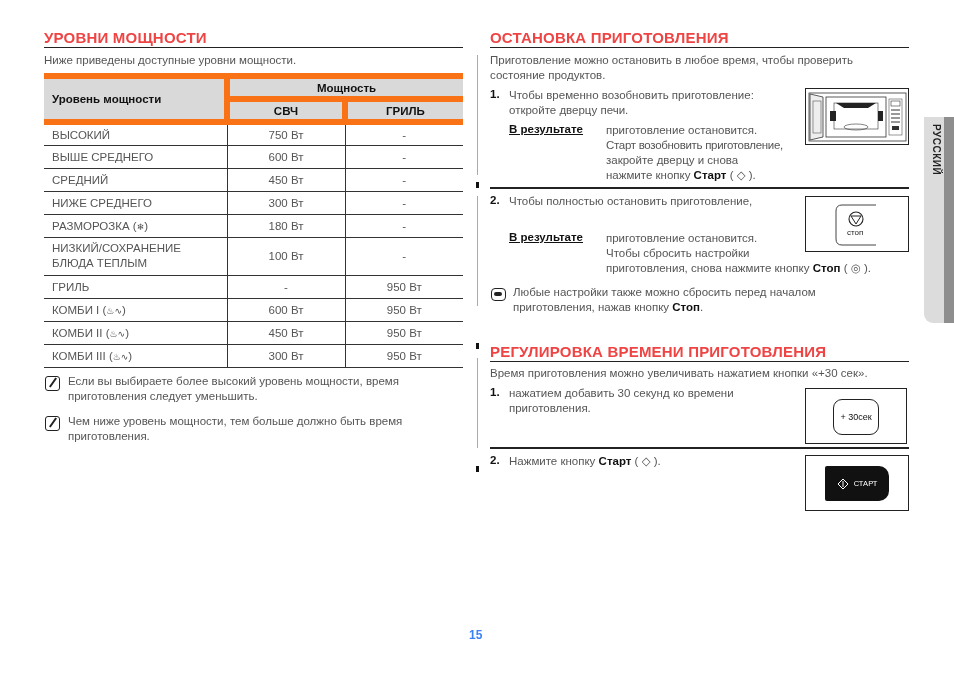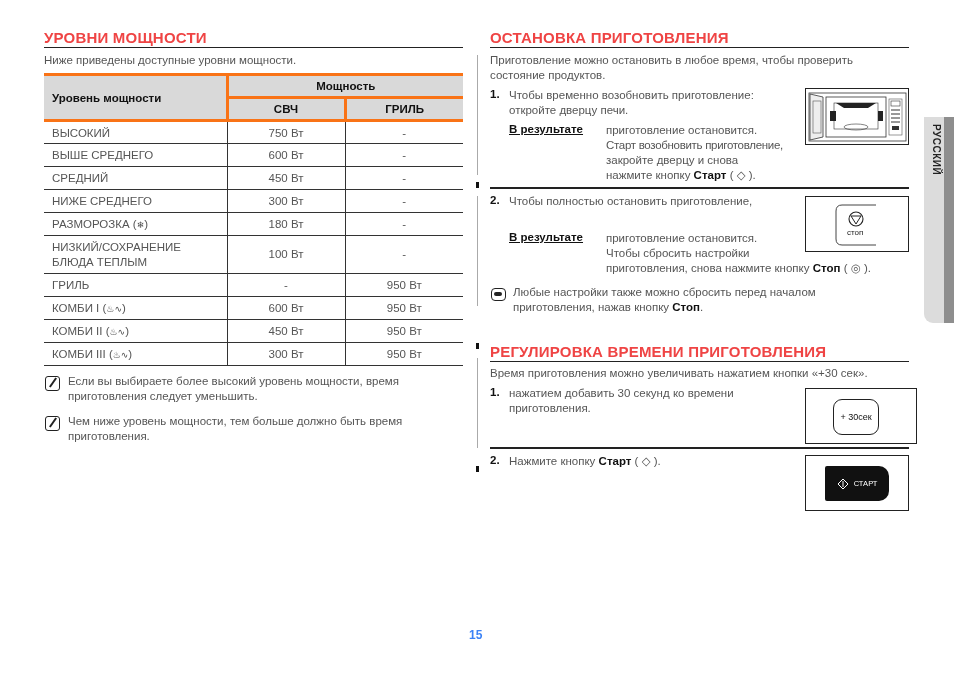--- a/index.html
+++ b/index.html
@@ -5,21 +5,21 @@
   * { box-sizing: border-box; margin: 0; padding: 0; }
   html, body { width: 954px; height: 673px; background: #ffffff; overflow: hidden; }
   body { position: relative; font-family: "Liberation Sans", sans-serif; color: #555; font-size: 11.5px; }
 
   .h1 { position: absolute; font-weight: bold; font-size: 15px; color: #ef4444; letter-spacing: 0.2px; padding-bottom: 1px; border-bottom: 1.5px solid #222; }
   .p { position: absolute; line-height: 15px; font-size: 11.5px; color: #555; }
   .b { font-weight: bold; color: #111; }
 
   
   table.power { position: absolute; left: 44px; top: 73px; width: 419px; border-collapse: collapse; font-size: 11.5px; }
-  table.power th { background: #d9d9d9; color: #111; font-weight: bold; border: 3px solid #f97316; height: 23px; font-size: 11.5px; }
+  table.power th { background: #d9d9d9; color: #111; font-weight: bold; border: 6px solid #f97316; height: 23px; font-size: 11.5px; }
   table.power th.lvl { text-align: left; padding-left: 8px; width: 183px; }
   table.power td { border: 1px solid #333; border-left: none; border-right: none; height: 23px; color: #555; padding: 0 8px; }
   table.power td + td { border-left: 1px solid #333; text-align: center; }
   table.power tr.tall td { height: 38px; line-height: 15px; }
   table.power th:first-child { border-left: none; }
   table.power th:last-child { border-right: none; }
   .sym { font-size: 9px; color: #444; }
 
   .note-icon { position: absolute; width: 15px; height: 15px; border: 1.5px solid #222; border-radius: 3px; }
   .note-icon::after { content: ""; position: absolute; left: 6px; top: 0px; width: 2px; height: 11px; background: #222; transform: rotate(35deg); }
@@ -202,21 +202,21 @@
 
 <div class="h1" style="left:490px; top:343px; width:419px;">РЕГУЛИРОВКА ВРЕМЕНИ ПРИГОТОВЛЕНИЯ</div>
 <div class="p" style="left:490px; top:366px;">Время приготовления можно увеличивать нажатием кнопки «+30 сек».</div>
 
 <div class="num" style="left:490px; top:386px;">1.</div>
 <div class="p" style="left:509px; top:386px;">
   <div>нажатием добавить 30 секунд ко времени</div>
   <div>приготовления.</div>
 </div>
 
-<div class="figbox" style="left:805px; top:388px; width:112px; height:56px;">
+<div class="figbox" style="left:805px; top:388px; width:102px; height:56px;">
   <div style="position:absolute; left:27px; top:10px; width:46px; height:36px; border:1.2px solid #222; border-radius:9px; display:flex; align-items:center; justify-content:center;">
     <span style="font-size:9px; color:#111;">+ 30сек</span>
   </div>
 </div>
 
 <div class="rule" style="left:490px; top:447px; width:419px;"></div>
 
 <div class="num" style="left:490px; top:454px;">2.</div>
 <div class="p" style="left:509px; top:454px;">
   <span>Нажмите кнопку </span><span class="b">Старт</span><span> ( ◇ ).</span>

